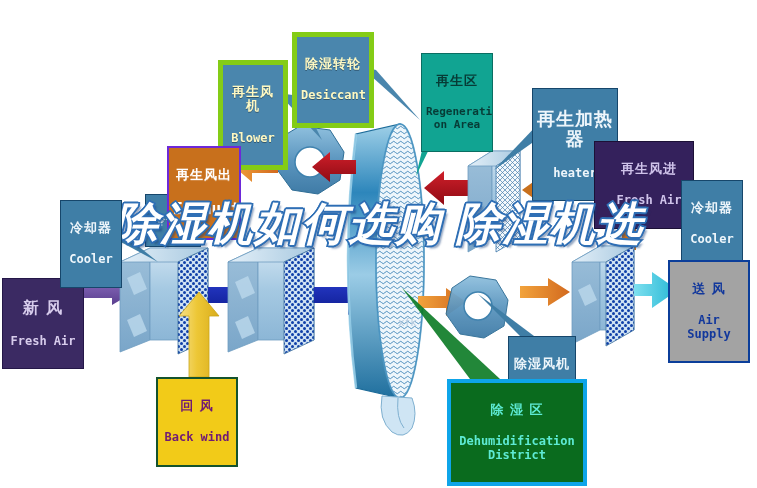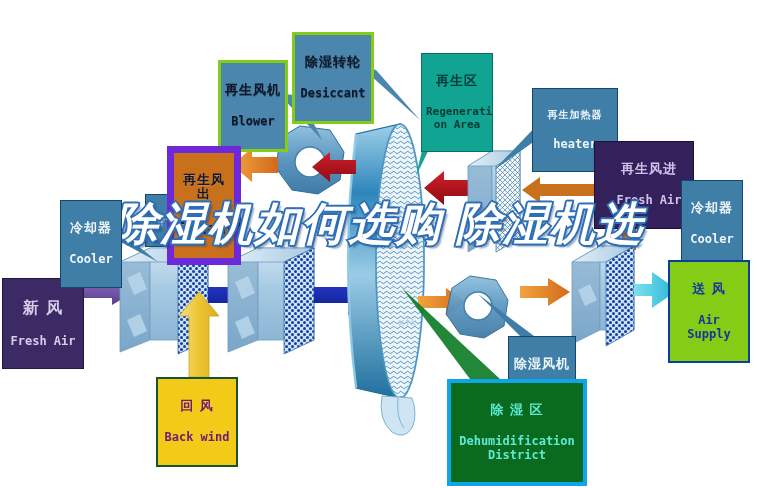--- a/index.html
+++ b/index.html
@@ -45,34 +45,34 @@
   .lb-en {
     display: block;
     font-family: "DejaVu Sans Mono", monospace;
     font-weight: bold;
     letter-spacing: 0px;
   }
 
   
   .style-steel {
     background: #4a86ad;
-    border: 3px solid #84cc16;
-    color: #0f172a;
+    border: 5px solid #84cc16;
+    color: #fef9c3;
     text-shadow: 0 1px 0 rgba(0,0,0,0.35);
   }
   .style-steel2 {
     background: #3f7ea6;
     border: 1px solid #16466b;
     color: #eef6fb;
   }
   
   .style-orange {
     background: #c8701c;
-    border: 7px solid #6d28d9;
-    color: #0f172a;
+    border: 2px solid #6d28d9;
+    color: #ffffff;
     text-shadow: 0 1px 0 rgba(255,255,255,0.18);
   }
   
   .style-purple {
     background: #34215c;
     border: 1px solid #1c1036;
     color: #cfc3ea;
   }
   .style-purple2 {
     background: #3b2a63;
@@ -92,21 +92,21 @@
     color: #5eead4;
   }
   
   .style-yellow {
     background: #f2cb18;
     border: 2px solid #14532d;
     color: #701a75;
   }
   
   .style-cyan {
-    background: #84cc16;
+    background: #a3a3a3;
     border: 2px solid #0b3e9a;
     color: #12389c;
   }
 
   
   #title-overlay {
     position: absolute;
     left: 0;
     top: 196px;
     width: 757px;
@@ -351,21 +351,21 @@
     <span class="lb-en" style="font-size:12px;">Desiccant</span>
   </div>
 
   <div class="label-box style-teal" style="left:421px; top:53px; width:72px;">
     <span class="lb-cn" style="font-size:13px;">再生区</span>
     <span class="lb-en" style="font-size:11px;">Regenerati
 on Area</span>
   </div>
 
   <div class="label-box style-steel2" style="left:532px; top:88px; width:86px;">
-    <span class="lb-cn" style="font-size:10px;">再生加热器</span>
+    <span class="lb-cn" style="font-size:18px;">再生加热器</span>
     <span class="lb-en" style="font-size:12px;">heater</span>
   </div>
 
   <div class="label-box style-purple" style="left:594px; top:141px; width:100px;padding-left:14px;">
     <span class="lb-cn" style="font-size:13px;">再生风进</span>
     <span class="lb-en" style="font-size:12px;">Fresh Air</span>
   </div>
 
   <div class="label-box style-steel2" style="left:681px; top:180px; width:62px;">
     <span class="lb-cn" style="font-size:13px;">冷却器</span>

